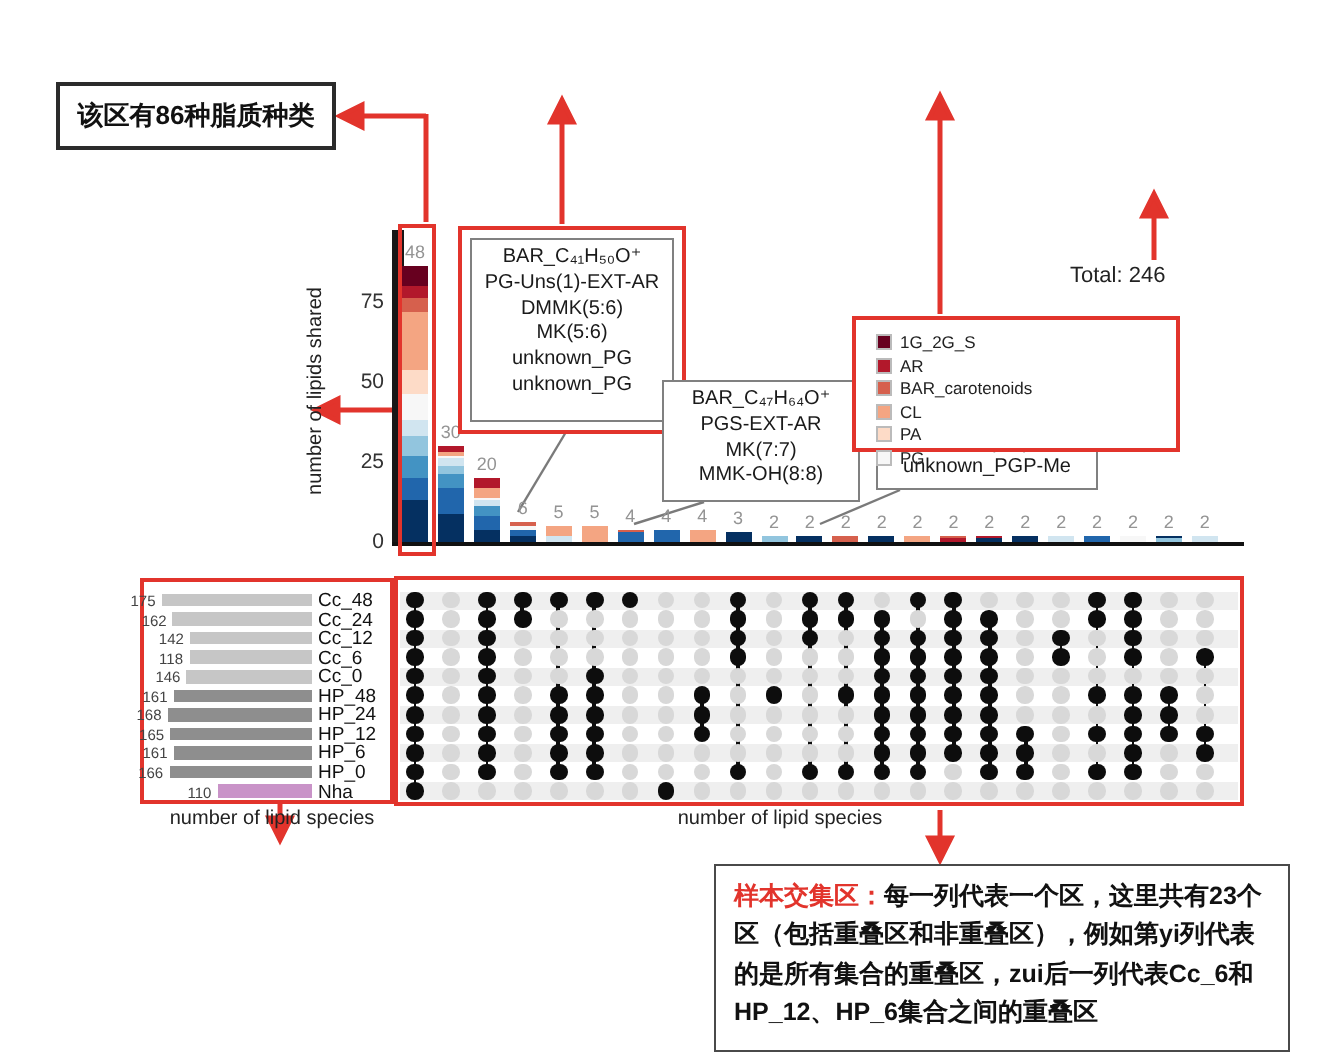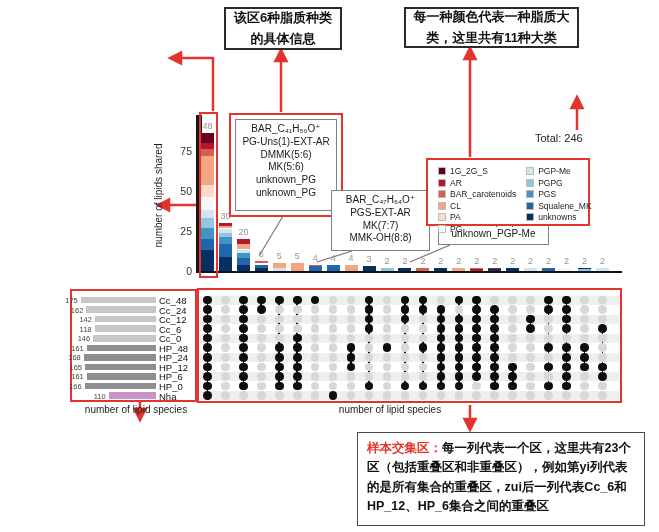--- a/index.html
+++ b/index.html
@@ -592,48 +592,23 @@
         </div>
         <div class="lg-item">
           <span class="lg-sw" style="background:#fddbc7"></span>
           <span>PA</span>
         </div>
         <div class="lg-item">
           <span class="lg-sw" style="background:#f7f7f7"></span>
           <span>PG</span>
         </div>
       </div>
-    <div class="lg-col" id="lg-col-2">
-        <div class="lg-item">
-          <span class="lg-sw" style="background:#d1e5f0"></span>
-          <span>PGP-Me</span>
-        </div>
-        <div class="lg-item">
-          <span class="lg-sw" style="background:#92c5de"></span>
-          <span>PGPG</span>
-        </div>
-        <div class="lg-item">
-          <span class="lg-sw" style="background:#4393c3"></span>
-          <span>PGS</span>
-        </div>
-        <div class="lg-item">
-          <span class="lg-sw" style="background:#2166ac"></span>
-          <span>Squalene_MK</span>
-        </div>
-        <div class="lg-item">
-          <span class="lg-sw" style="background:#053061"></span>
-          <span>unknowns</span>
-        </div>
-      </div>
   </div>
 
-  <div class="note" id="box-detail">
-    <span>该区6种脂质种类的具体信息</span>
-  </div>
-  <div class="note" id="box-colors">
-    <span>每一种颜色代表一种脂质大类，这里共有11种大类</span>
+  <div class="note" id="box-86">
+    <span>该区有86种脂质种类</span>
   </div>
   <div class="abs" id="total-text">Total: 246</div>
   <div class="note" id="box-isect">
     <span><span class="red-t">样本交集区：</span><span>每一列代表一个区，这里共有23个区（包括重叠区和非重叠区），例如第yi列代表的是所有集合的重叠区，zui后一列代表Cc_6和HP_12、HP_6集合之间的重叠区</span></span>
   </div>
 
 </div>
 
 </body></html>

